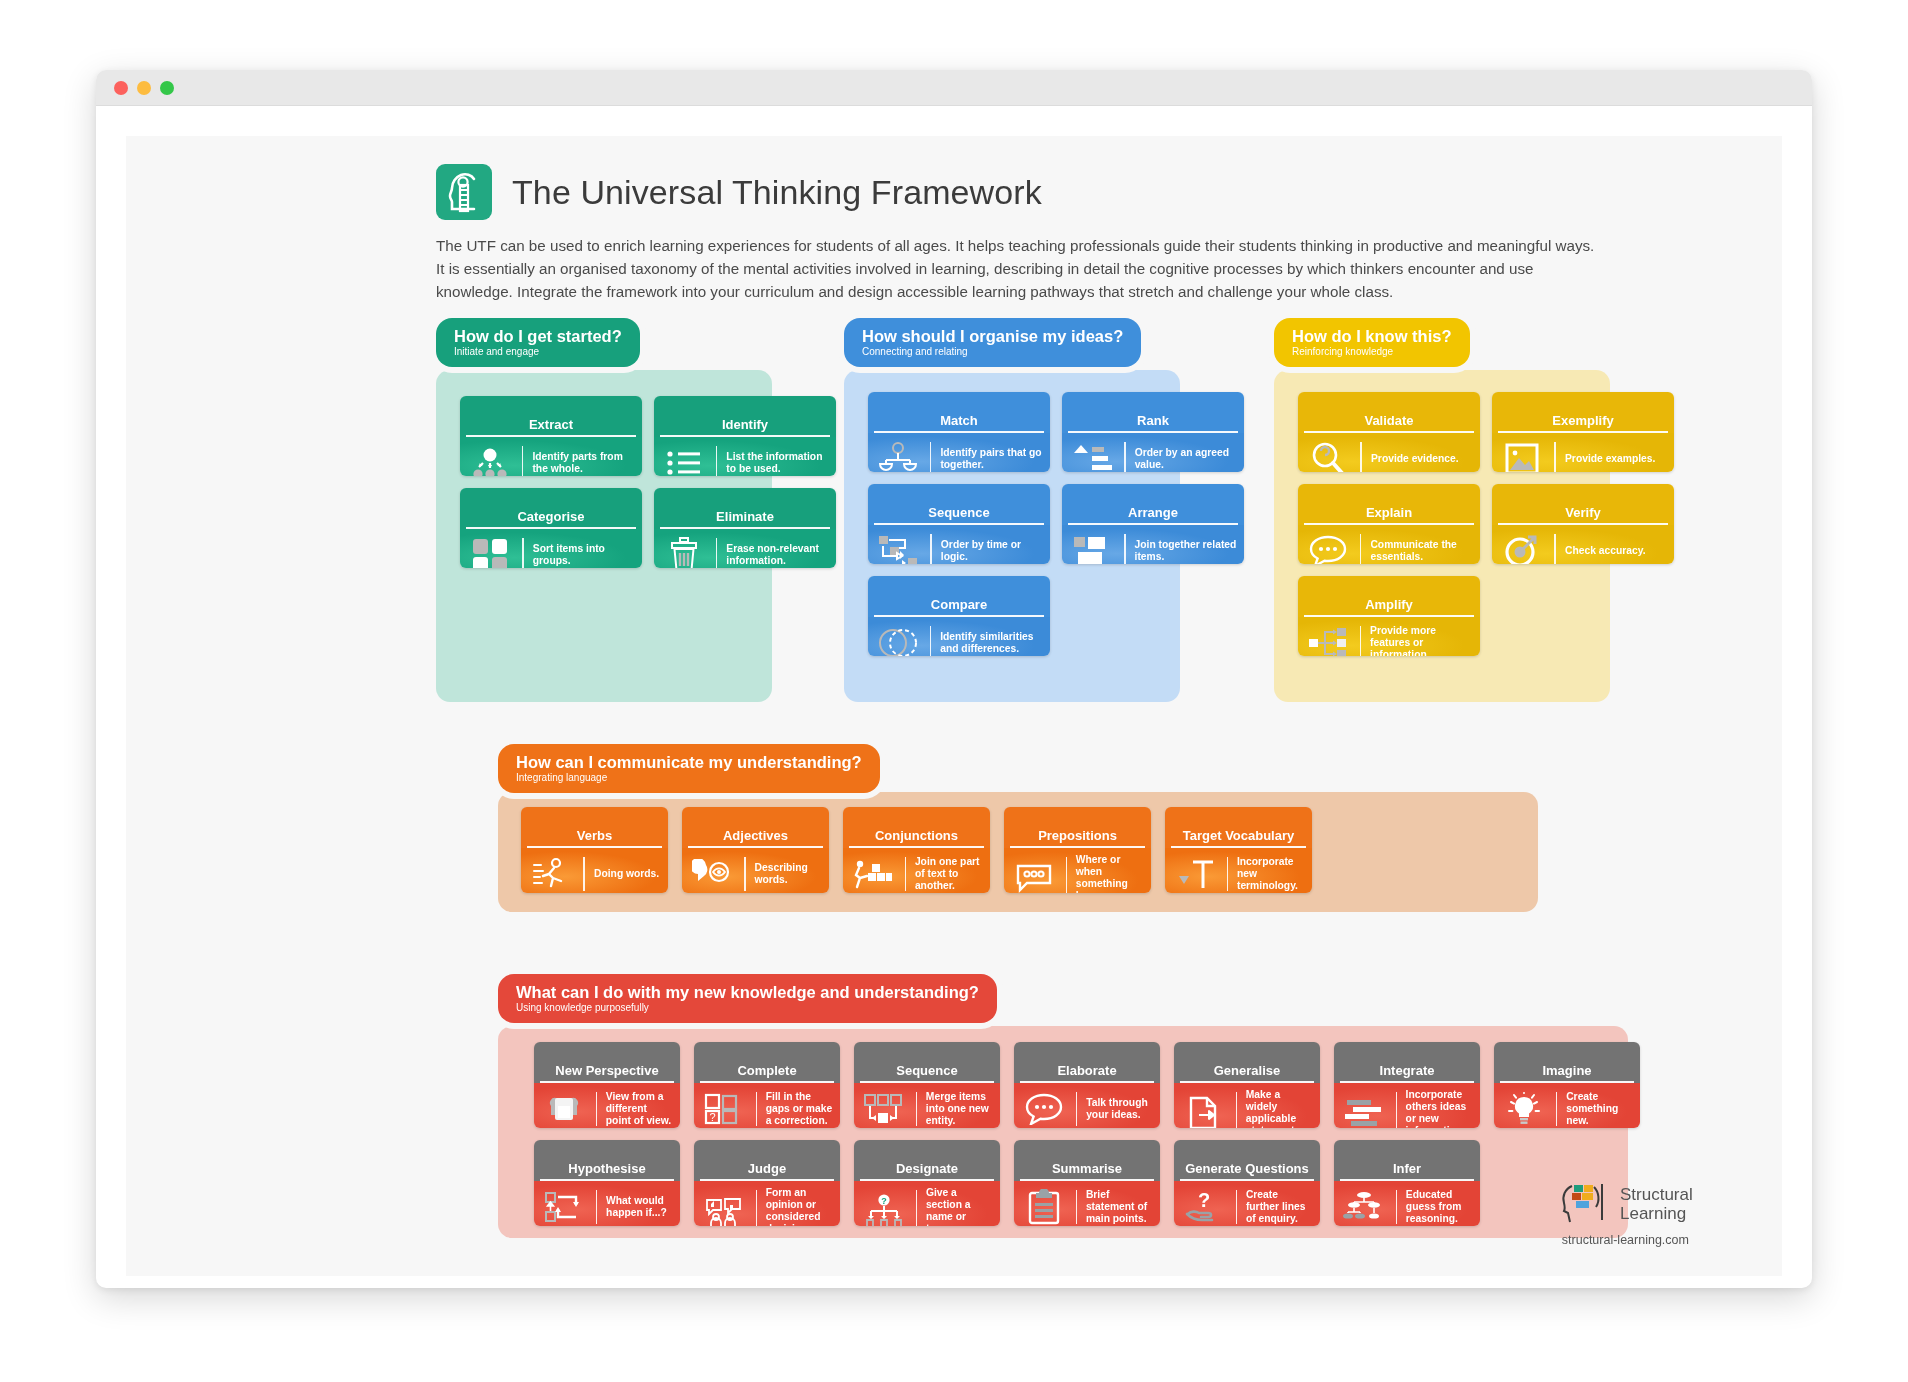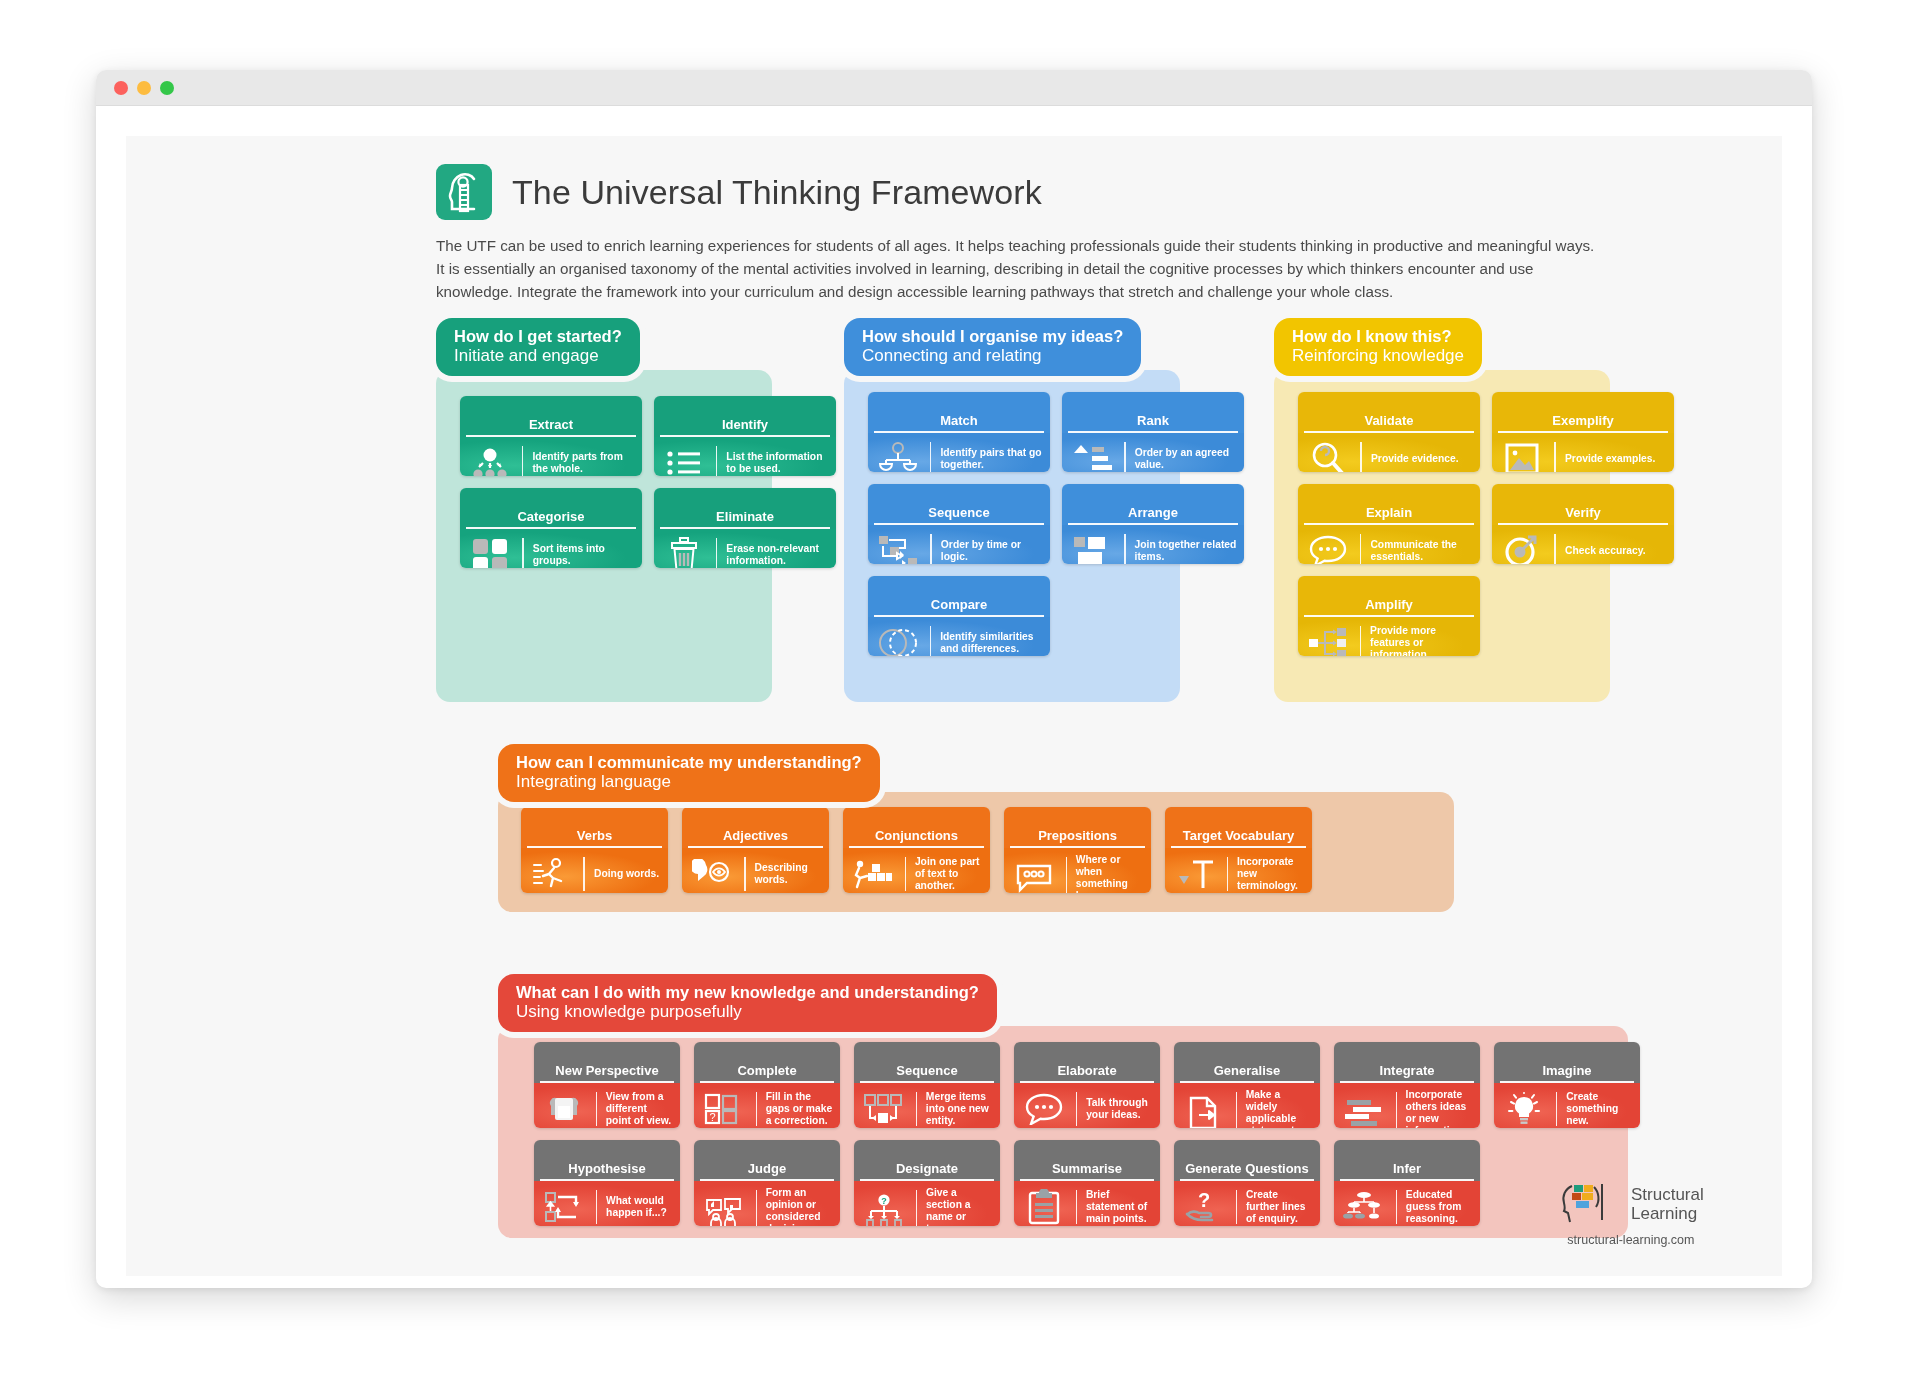--- a/index.html
+++ b/index.html
@@ -62,21 +62,21 @@
   .sec-header {
     position: absolute;
     border-radius: 16px;
     padding: 9px 18px 9px 18px;
     color: #fff;
     background: #fff;
     z-index: 4;
     box-shadow: 0 0 0 6px #f7f7f7;
   }
   .sec-header .q { font-size: 16.5px; font-weight: bold; line-height: 1.12; white-space: nowrap; }
-  .sec-header .sub { font-size: 17px; font-weight: 400; line-height: 1.2; margin-top: 1px; white-space: nowrap; }
+  .sec-header .sub { font-size: 10px; font-weight: 400; line-height: 1.2; margin-top: 1px; white-space: nowrap; }
 
   .sec-body { position: absolute; border-radius: 14px; }
 
   
   .card {
     border-radius: 6px;
     overflow: hidden;
     box-shadow: 0 1px 3px rgba(0,0,0,.16);
     display: flex; flex-direction: column;
   }
@@ -110,37 +110,37 @@
   #sec-green .sec-header { left: 0; top: 0; background: #17a07c; }
   #sec-green .sec-body { left: 0; top: 52px; width: 336px; height: 332px; background: #bfe5da; }
 
   #sec-blue .sec-header { left: 0; top: 0; background: #3f8fdb; }
   #sec-blue .sec-body { left: 0; top: 52px; width: 336px; height: 332px; background: #c3dcf6; }
 
   #sec-yellow .sec-header { left: 0; top: 0; background: #f2c500; }
   #sec-yellow .sec-body { left: 0; top: 52px; width: 336px; height: 332px; background: #f7e9b4; }
 
   #sec-orange .sec-header { left: 0; top: 4px; background: #ef7218; }
-  #sec-orange .sec-body { left: 0; top: 52px; width: 956px; height: 120px; background: #eec8a9; }
+  #sec-orange .sec-body { left: 0; top: 52px; width: 1040px; height: 120px; background: #eec8a9; }
 
   #sec-red .sec-header { left: 0; top: 0; background: #e4483a; }
   #sec-red .sec-body { left: 0; top: 52px; width: 1130px; height: 212px; background: #f3c5be; }
 
   .grid2 { position: absolute; left: 24px; top: 26px; display: grid; grid-template-columns: 182px 182px; gap: 12px 12px; }
   .grid2 .card { width: 182px; height: 80px; }
 
   .rowflex { position: absolute; left: 23px; top: 15px; display: flex; gap: 14px; }
   .rowflex .card { width: 147px; height: 86px; }
 
   .redgrid { position: absolute; left: 36px; top: 16px; display: grid; grid-template-columns: repeat(7, 146px); gap: 12px 14px; }
   .redgrid .card { width: 146px; height: 86px; }
 
   
   .brand { position: absolute; left: 1432px; top: 1046px; text-align: center; }
-  .brand-row { display: flex; align-items: center; gap: 21px; }
+  .brand-row { display: flex; align-items: center; gap: 10px; }
   .brand-name { font-size: 17px; line-height: 1.12; color: #555; text-align: left; }
   .brand-url { font-size: 12.5px; color: #555; margin-top: 7px; }
 
   svg { display: block; }
 </style>
 </head>
 <body>
 
 <div class="viewport">
   <div class="browser">

